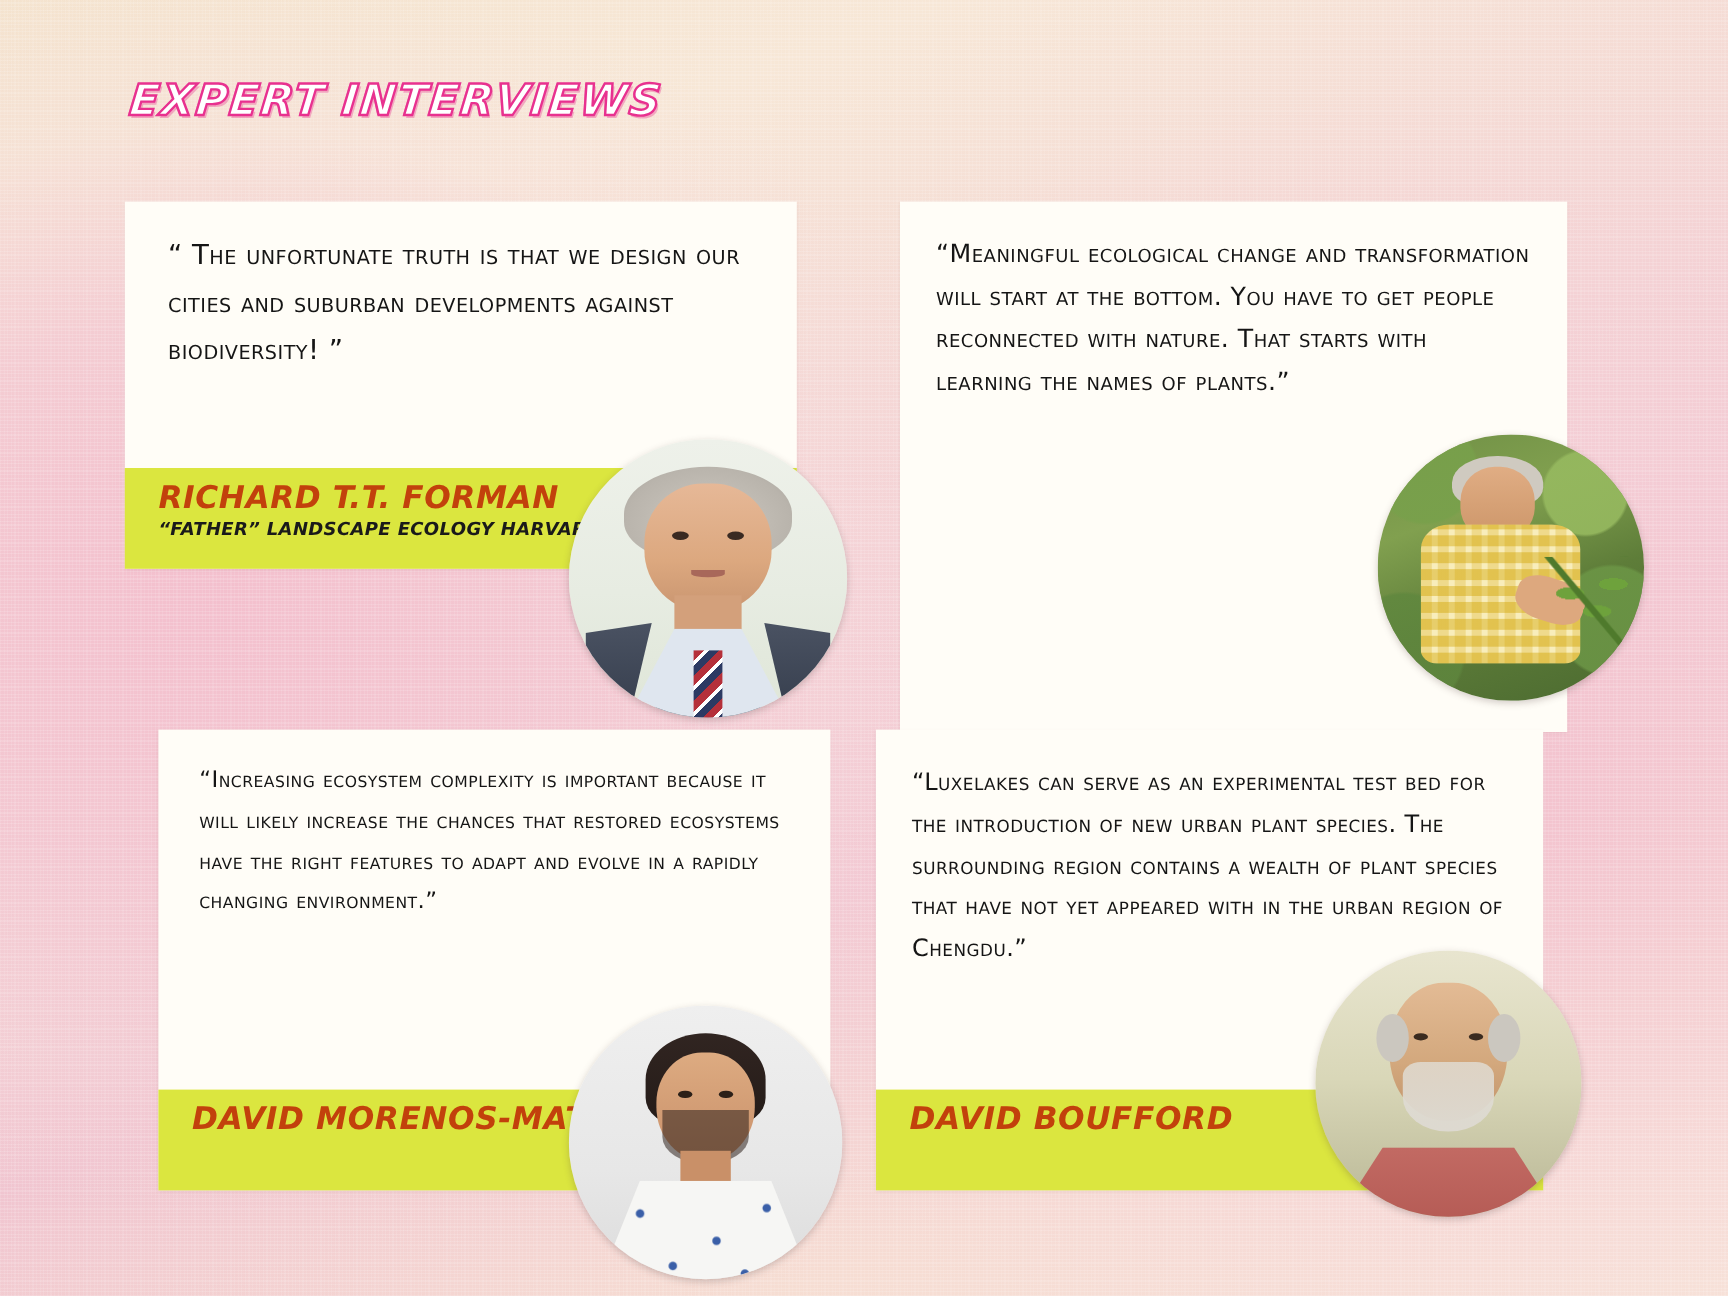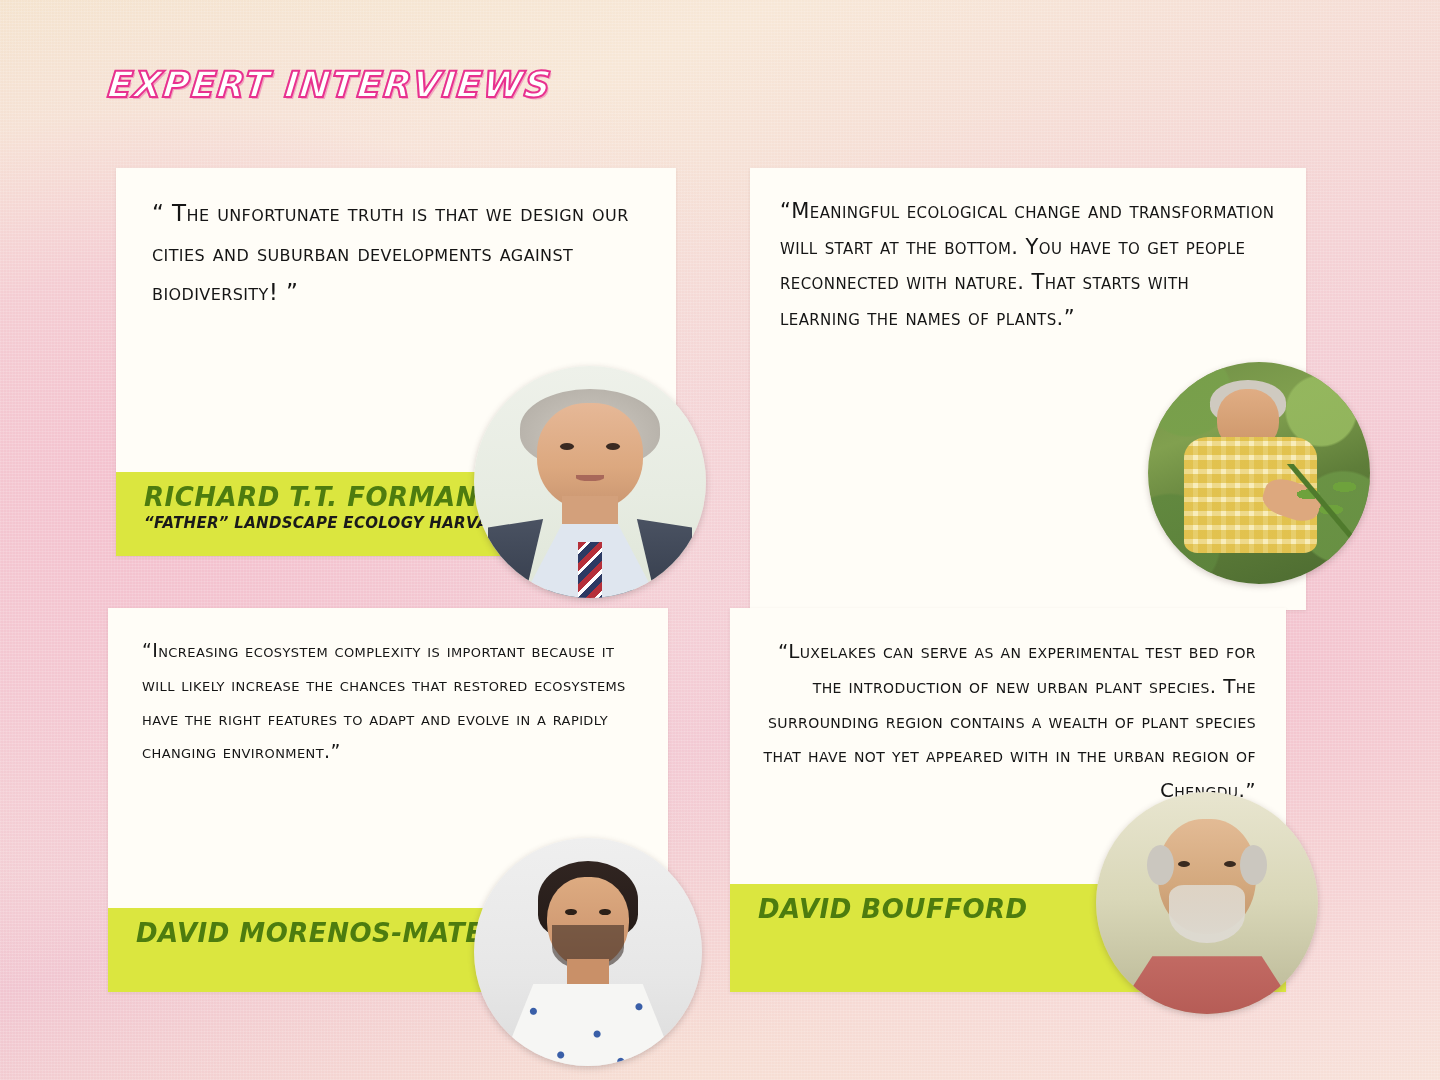--- a/index.html
+++ b/index.html
@@ -64,63 +64,63 @@
     font-size: 21px;
     line-height: 1.62;
     letter-spacing: 0.4px;
     font-variant: small-caps;
     padding: 26px 30px 10px 30px;
     white-space: pre-line;
   }
   .card.c1 .quote { font-size: 23px; line-height: 1.72; padding-left: 36px; }
   .card.c2 .quote { font-size: 21px; line-height: 1.70; }
   .card.c3 .quote { font-size: 19px; line-height: 1.78; padding-left: 34px; }
-  .card.c4 .quote { font-size: 20px; line-height: 1.74; text-align: right; }
+  .card.c4 .quote { font-size: 20px; line-height: 1.74; }
 
   .namebar {
     position: absolute;
     left: 0;
     bottom: 0;
     width: 100%;
     background: #dbe63f;
     padding: 10px 0 12px 0;
     box-sizing: border-box;
   }
   .namebar .person-name {
     font-family: "DejaVu Sans", sans-serif;
     font-style: italic;
     font-weight: bold;
     font-size: 26px;
     letter-spacing: 0.5px;
-    color: #4d7c0f;
+    color: #c2410c;
     padding-left: 28px;
     text-transform: uppercase;
   }
   .namebar .person-role {
     font-family: "DejaVu Sans", sans-serif;
     font-style: italic;
     font-weight: bold;
     font-size: 15px;
     letter-spacing: 0.3px;
     color: #1a1a1a;
     padding-left: 28px;
     margin-top: 2px;
     text-transform: uppercase;
   }
 
   
-  .c1 { left: 116px; top: 168px; width: 560px; height: 388px; }
+  .c1 { left: 104px; top: 168px; width: 560px; height: 306px; }
   .c2 { left: 750px; top: 168px; width: 556px; height: 442px; }
-  .c3 { left: 108px; top: 608px; width: 560px; height: 384px; }
+  .c3 { left: 132px; top: 608px; width: 560px; height: 384px; }
   .c4 { left: 730px; top: 608px; width: 556px; height: 384px; }
 
   .c1 .namebar { height: 84px; }
   .c2 .namebar { height: 84px; }
   .c3 .namebar { height: 84px; }
-  .c4 .namebar { height: 108px; }
+  .c4 .namebar { height: 84px; }
 
   .avatar {
     position: absolute;
     border-radius: 50%;
     overflow: hidden;
     box-shadow: 0 2px 6px rgba(80,60,60,0.25);
     z-index: 4;
   }
   .avatar .face { position: absolute; inset: 0; }
 

